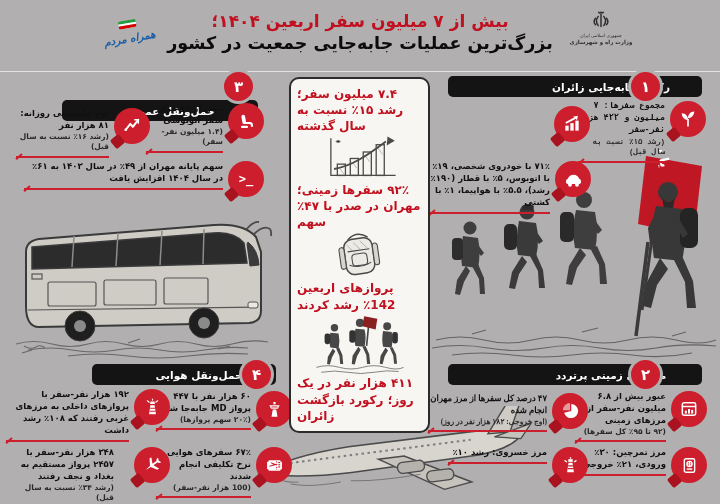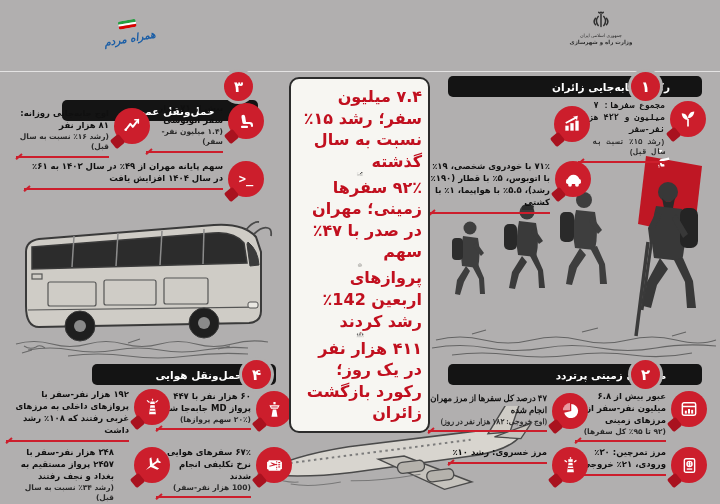--- a/index.html
+++ b/index.html
@@ -43,21 +43,21 @@
   .txt .note{font-size:7.5px;font-weight:700;color:#2a2a2a;line-height:1.4;}
   .redline{height:2px;background:var(--red);margin-top:3px;position:relative;}
   .redline::before{content:"";position:absolute;left:-2px;top:-3px;width:8px;height:2px;background:var(--red);
       transform:rotate(-42deg);transform-origin:right center;}
 
   
   .panel{position:absolute;left:289px;top:77px;width:141px;height:356px;background:var(--panelbg);
          border:2px solid #2c2c2c;border-radius:10px;box-sizing:border-box;z-index:6;
          display:flex;flex-direction:column;align-items:center;justify-content:space-between;
          padding:7px 6px;}
-  .pstat{color:var(--titlered);font-size:16px;font-weight:700;text-align:right;line-height:1.35;}
+  .pstat{color:var(--titlered);font-size:12px;font-weight:700;text-align:left;line-height:1.35;}
 
   .mono{font-family:"DejaVu Sans Mono","Liberation Mono",monospace;font-weight:700;color:#fff;font-size:12px;line-height:1;}
   svg{display:block;}
 </style>
 </head>
 <body>
 
 <div class="stage">
 
   <svg class="abs" style="left:8px;top:210px;" width="274" height="150" viewBox="0 0 274 150">
@@ -164,20 +164,24 @@
       <polygon points="262,40 286,10 298,12 284,41" fill="#cfccc6" stroke="#4a4a4a" stroke-width="1.4"></polygon>
       <polygon points="268,44 306,35 294,49" fill="#c6c3bd" stroke="#4a4a4a" stroke-width="1.3"></polygon>
       <g stroke="#6a6a6a" stroke-width="1" fill="none" opacity=".8">
         <path d="M60,66 q20,6 50,4 M120,70 q30,4 70,2"></path>
         <path d="M44,58 q10,6 24,7"></path>
       </g>
     </g>
   </svg>
 
   <div class="divider"></div>
+  <div class="hdr">
+    <div class="t1">بیش از ۷ میلیون سفر اربعین ۱۴۰۴؛</div>
+    <div class="t2">بزرگ‌ترین عملیات جابه‌جایی جمعیت در کشور</div>
+  </div>
 
   <div class="brand">
     <span class="flagchip">
       <i style="background:#239f40"></i><i style="background:#ffffff"></i><i style="background:#da0000"></i>
     </span>
     <div class="bt">همراه مردم</div>
   </div>
 
   <div class="ministry">
     <svg width="22" height="24" viewBox="0 0 24 24">

